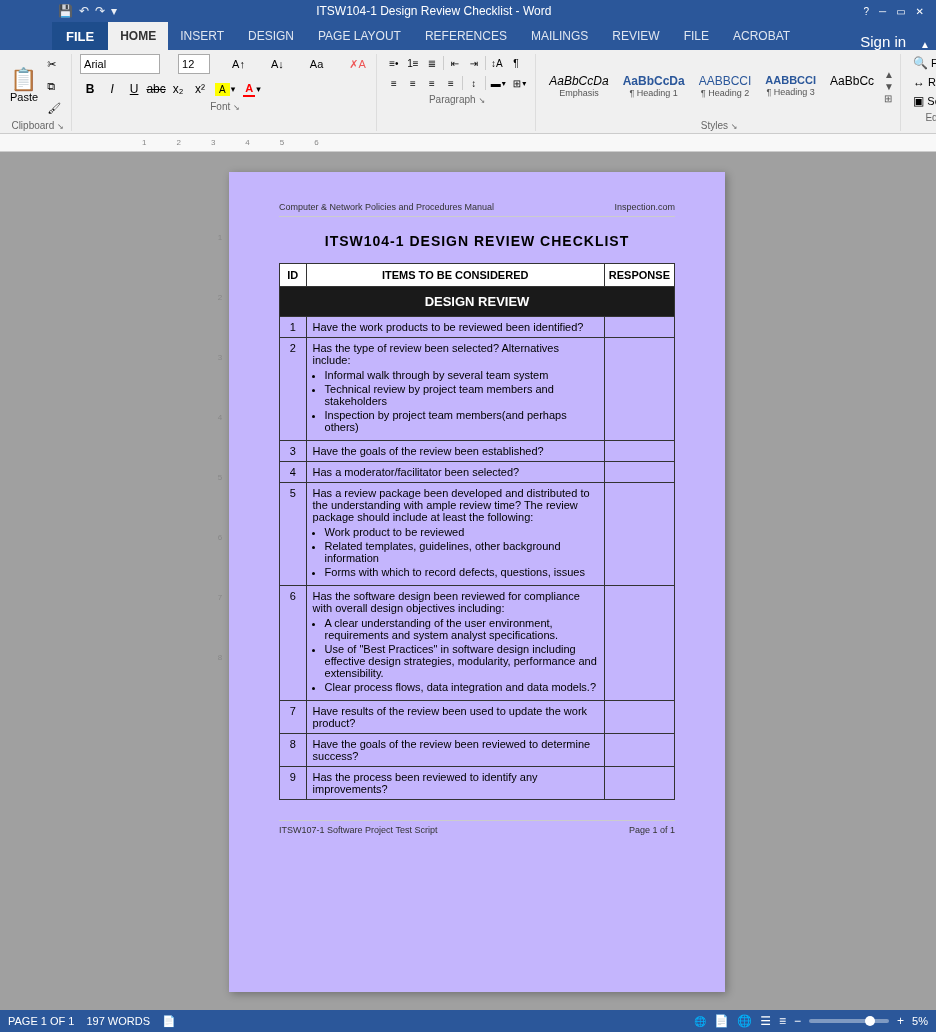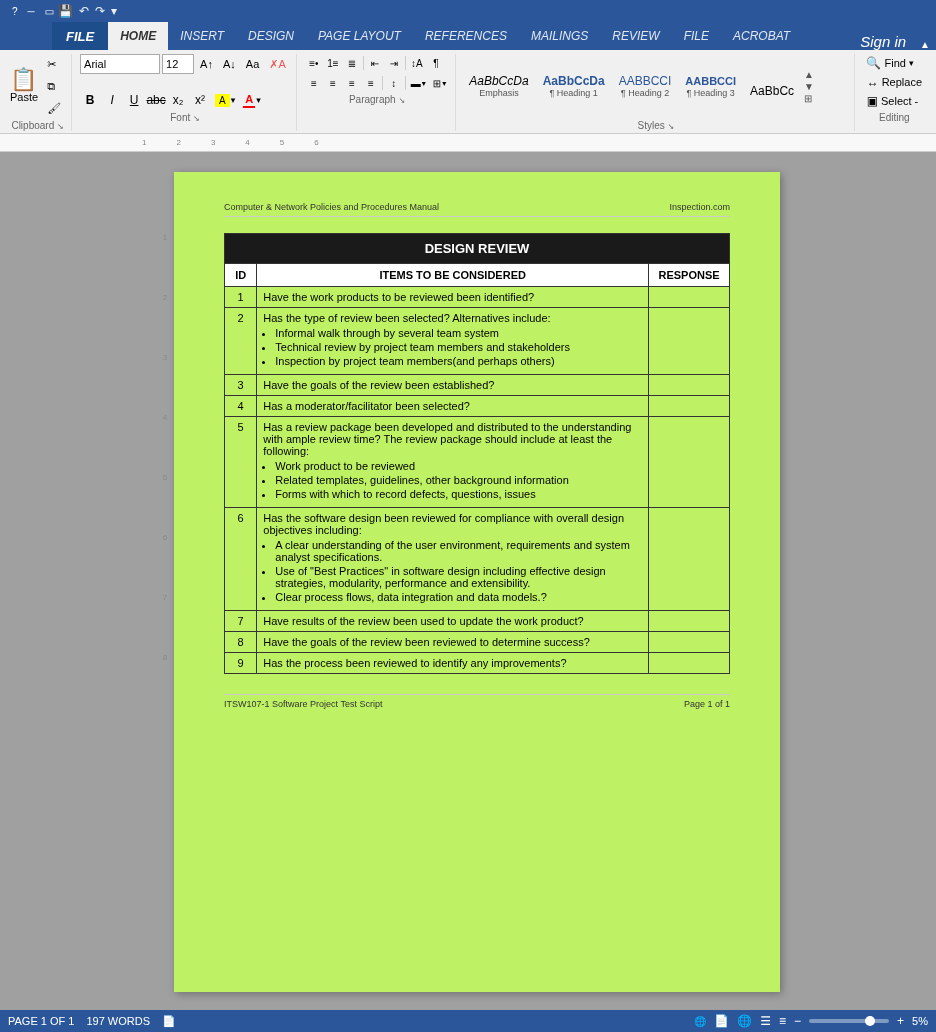--- a/index.html
+++ b/index.html
@@ -25,21 +25,21 @@
       cursor: pointer;
       height: 100%;
       display: flex;
       align-items: center;
     }
     .ribbon-tab.active {
       background: #f0f0f0;
       color: #333;
       font-weight: bold;
     }
-    #ribbon-tabs-container { position: relative; font-style: italic; }
+    #ribbon-tabs-container { position: relative; }
 
     
     #ribbon-content {
       background: #f0f0f0;
       padding: 4px 4px 2px;
       display: flex;
       align-items: stretch;
       gap: 2px;
       border-bottom: 1px solid #ccc;
     }
@@ -77,40 +77,40 @@
       background: white;
     }
     .font-size-box {
       width: 32px;
       height: 20px;
       border: 1px solid #aaa;
       font-size: 11px;
       padding: 1px 3px;
       background: white;
     }
-    .font-row { display: flex; gap: 2px; margin-bottom: 14px; align-items: center; }
+    .font-row { display: flex; gap: 18px; margin-bottom: 3px; align-items: center; }
     .format-row { display: flex; gap: 2px; align-items: center; }
     .fmt-btn {
       width: 20px; height: 20px;
       border: 1px solid transparent;
       background: transparent;
       cursor: pointer;
       font-size: 12px;
       display: flex; align-items: center; justify-content: center;
       border-radius: 2px;
     }
     .fmt-btn.bold { font-weight: bold; }
     .fmt-btn.italic { font-style: italic; }
     .fmt-btn.underline { text-decoration: underline; }
 
     
     .styles-area {
       display: flex;
       gap: 4px;
-      align-items: flex-end;
+      align-items: flex-start;
     }
     .style-item {
       display: flex;
       flex-direction: column;
       align-items: center;
       cursor: pointer;
       padding: 2px 4px;
       border: 1px solid transparent;
       border-radius: 2px;
       min-width: 52px;
@@ -145,22 +145,22 @@
     #doc-area {
       background: #a0a0a0;
       padding: 20px 0;
       display: flex;
       justify-content: center;
       min-height: 850px;
     }
 
     
     #page {
-      background: #bef264;
-      width: 606px;
+      background: #c4b5fd;
+      width: 496px;
       min-height: 820px;
       box-shadow: 2px 2px 8px rgba(0,0,0,0.3);
       padding: 30px 50px;
       font-size: 11px;
       font-family: Arial, sans-serif;
     }
 
     .page-header {
       display: flex;
       justify-content: space-between;
@@ -299,20 +299,21 @@
 </head>
 <body>
 
 <div id="title-bar" style="position:relative;">
   <div id="qat">
     <button class="qat-btn">💾</button>
     <button class="qat-btn">↶</button>
     <button class="qat-btn">↷</button>
     <button class="qat-btn">▾</button>
   </div>
+  <div class="title">ITSW104-1 Design Review Checklist - Word</div>
   <div style="display:flex;gap:2px;">
     <span style="font-size:10px;cursor:pointer;padding:0 4px;">?</span>
     <span style="font-size:10px;cursor:pointer;padding:0 4px;">─</span>
     <span style="font-size:10px;cursor:pointer;padding:0 4px;">▭</span>
     <span style="font-size:10px;cursor:pointer;padding:0 4px;">✕</span>
   </div>
 </div>
 
 <div id="ribbon-tabs-container" style="position:relative; background:#2b579a;">
   <div id="ribbon-tabs">
@@ -494,30 +495,31 @@
     <div style="height:60px;display:flex;align-items:flex-end;">8</div>
   </div>
 
   <div id="page">
 
     <div class="page-header">
       <span>Computer &amp; Network Policies and Procedures Manual</span>
       <span>Inspection.com</span>
     </div>
 
+    <div class="doc-title">ITSW104-1   DESIGN REVIEW CHECKLIST</div>
 
     <table class="checklist-table">
       <thead>
-        <tr>
-          <th class="header-main" colspan="3">DESIGN REVIEW</th>
-        </tr>
         <tr>
           <th class="col-header id-col">ID</th>
           <th class="col-header items-col">ITEMS TO BE CONSIDERED</th>
           <th class="col-header resp-col">RESPONSE</th>
+        </tr>
+        <tr>
+          <th class="header-main" colspan="3">DESIGN REVIEW</th>
         </tr>
       </thead>
       <tbody id="table-body">
       <tr>
             <td class="id-col" style="text-align: center;">1</td>
             <td><span>Have the work products to be reviewed been identified?</span></td>
             <td class="resp-col"></td>
           </tr>
           <tr>
             <td class="id-col" style="text-align: center;">2</td>

